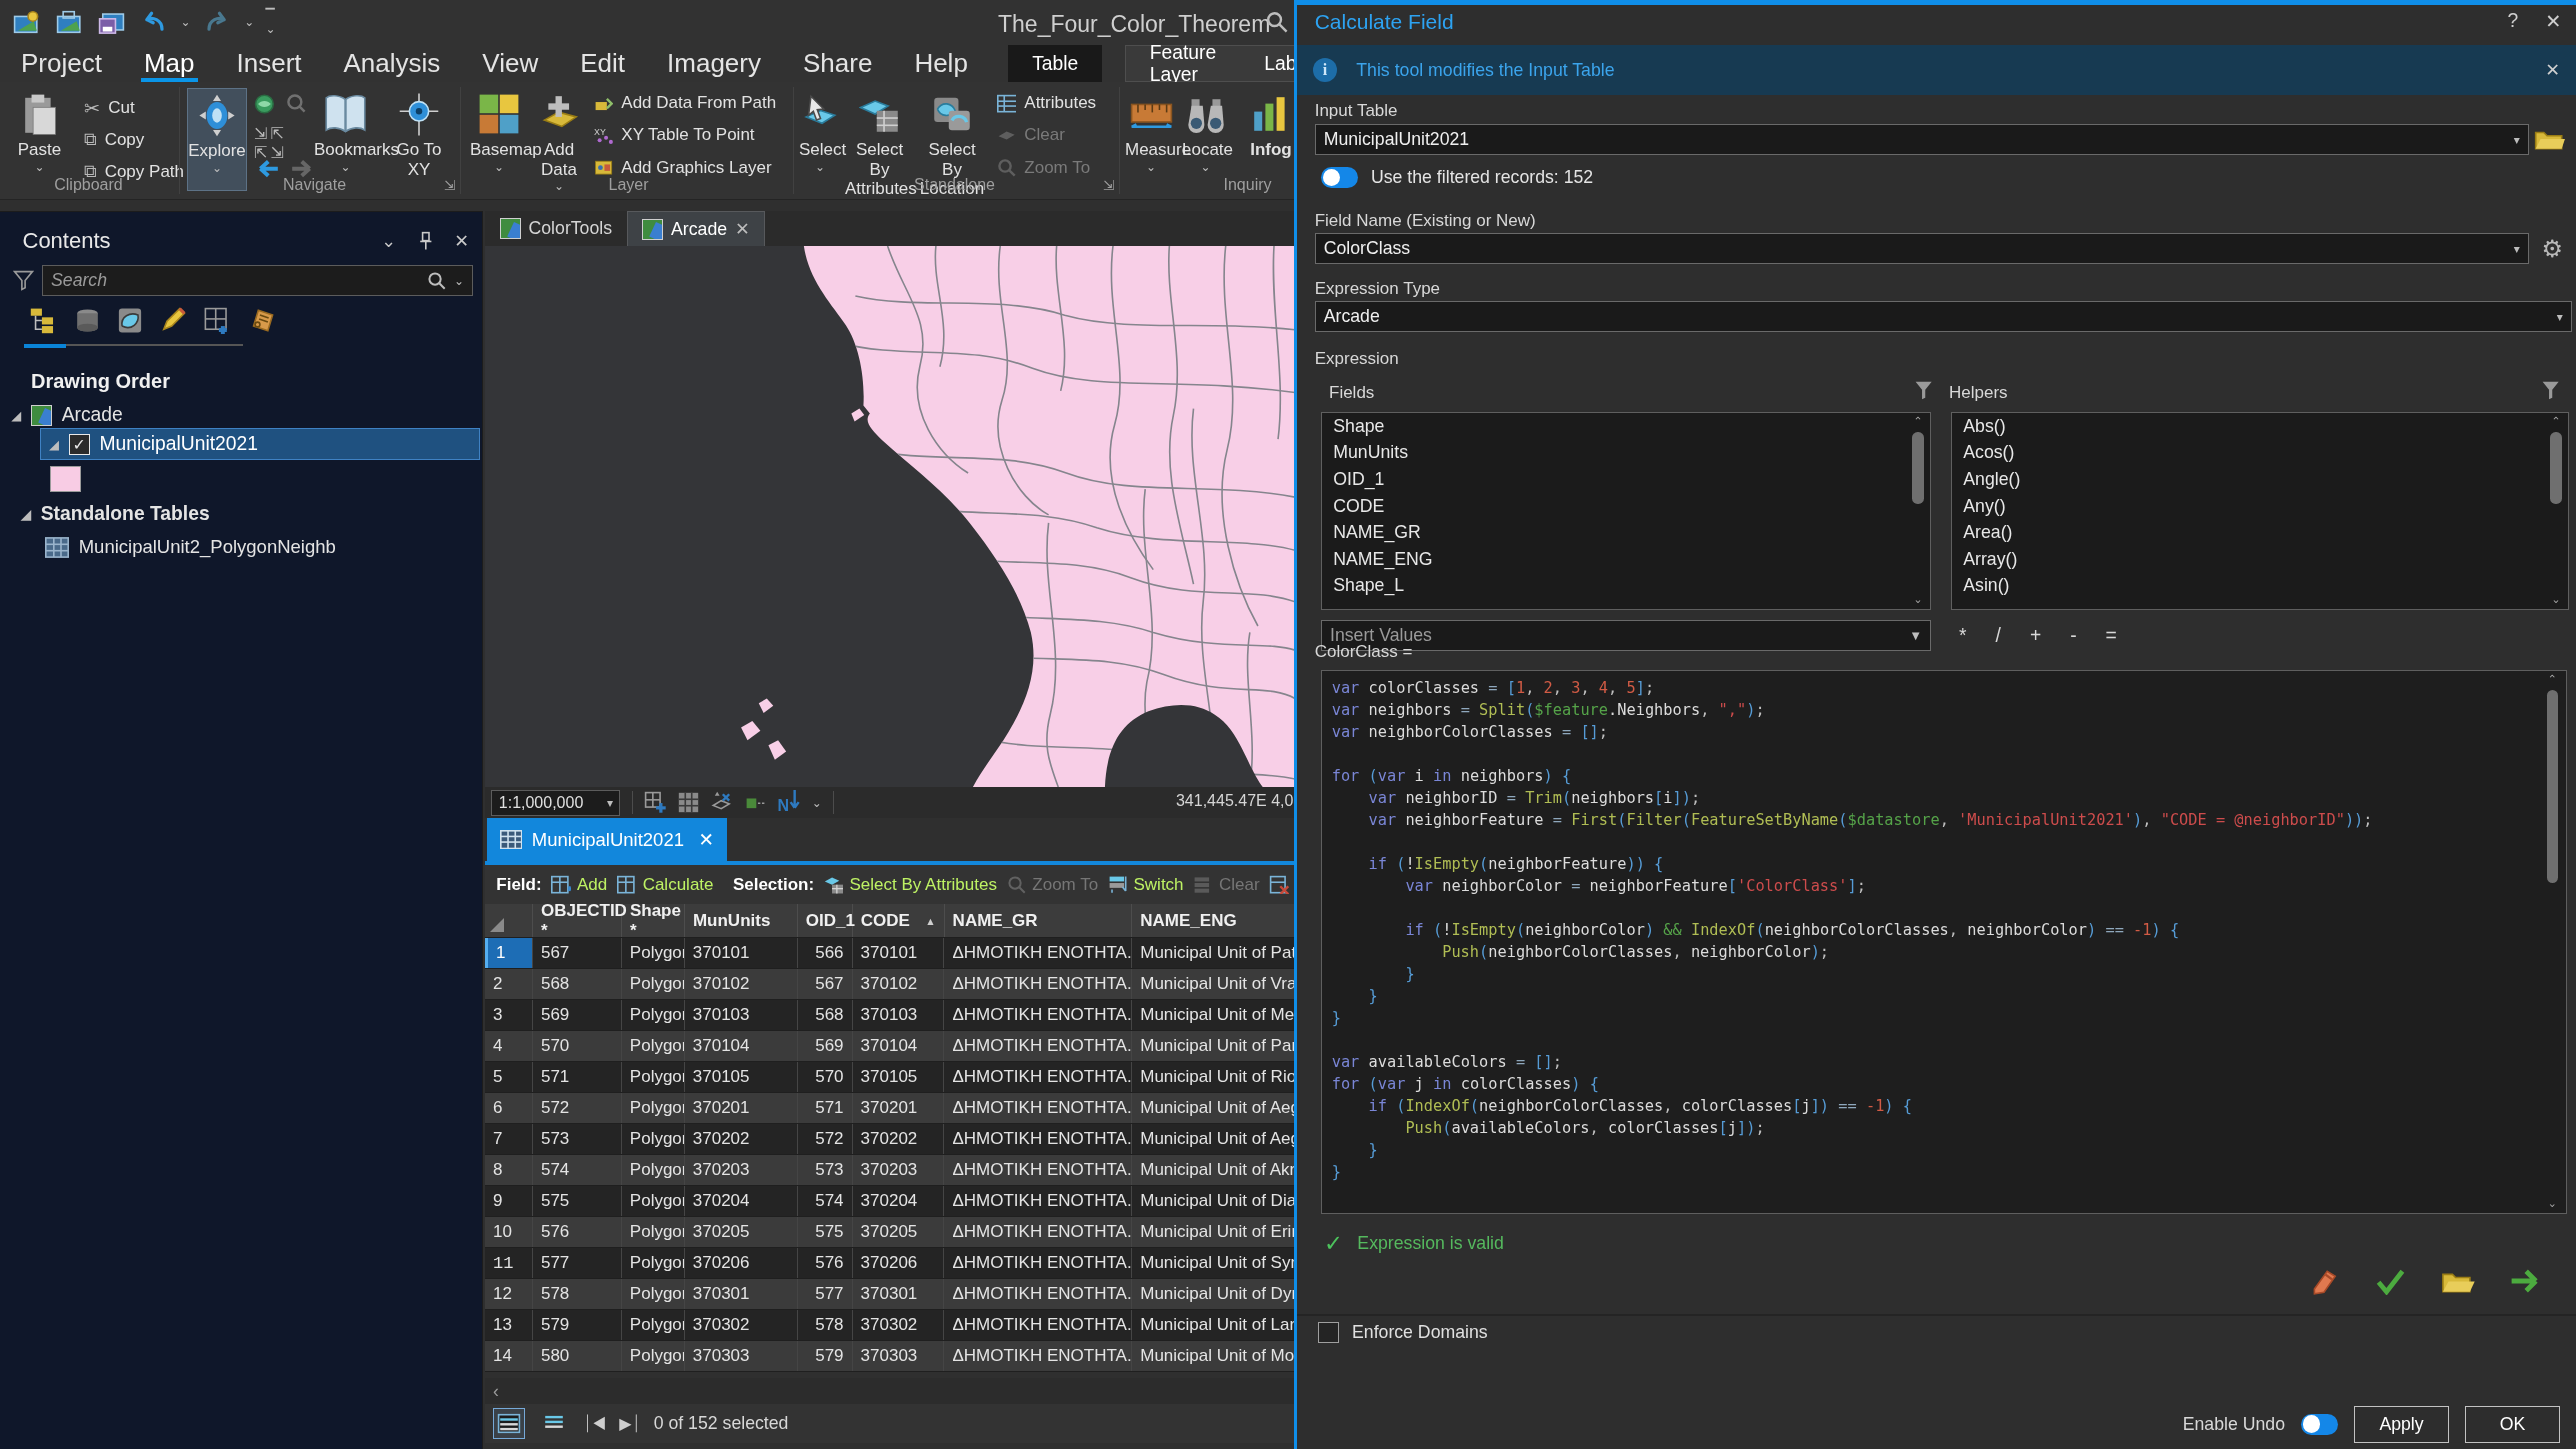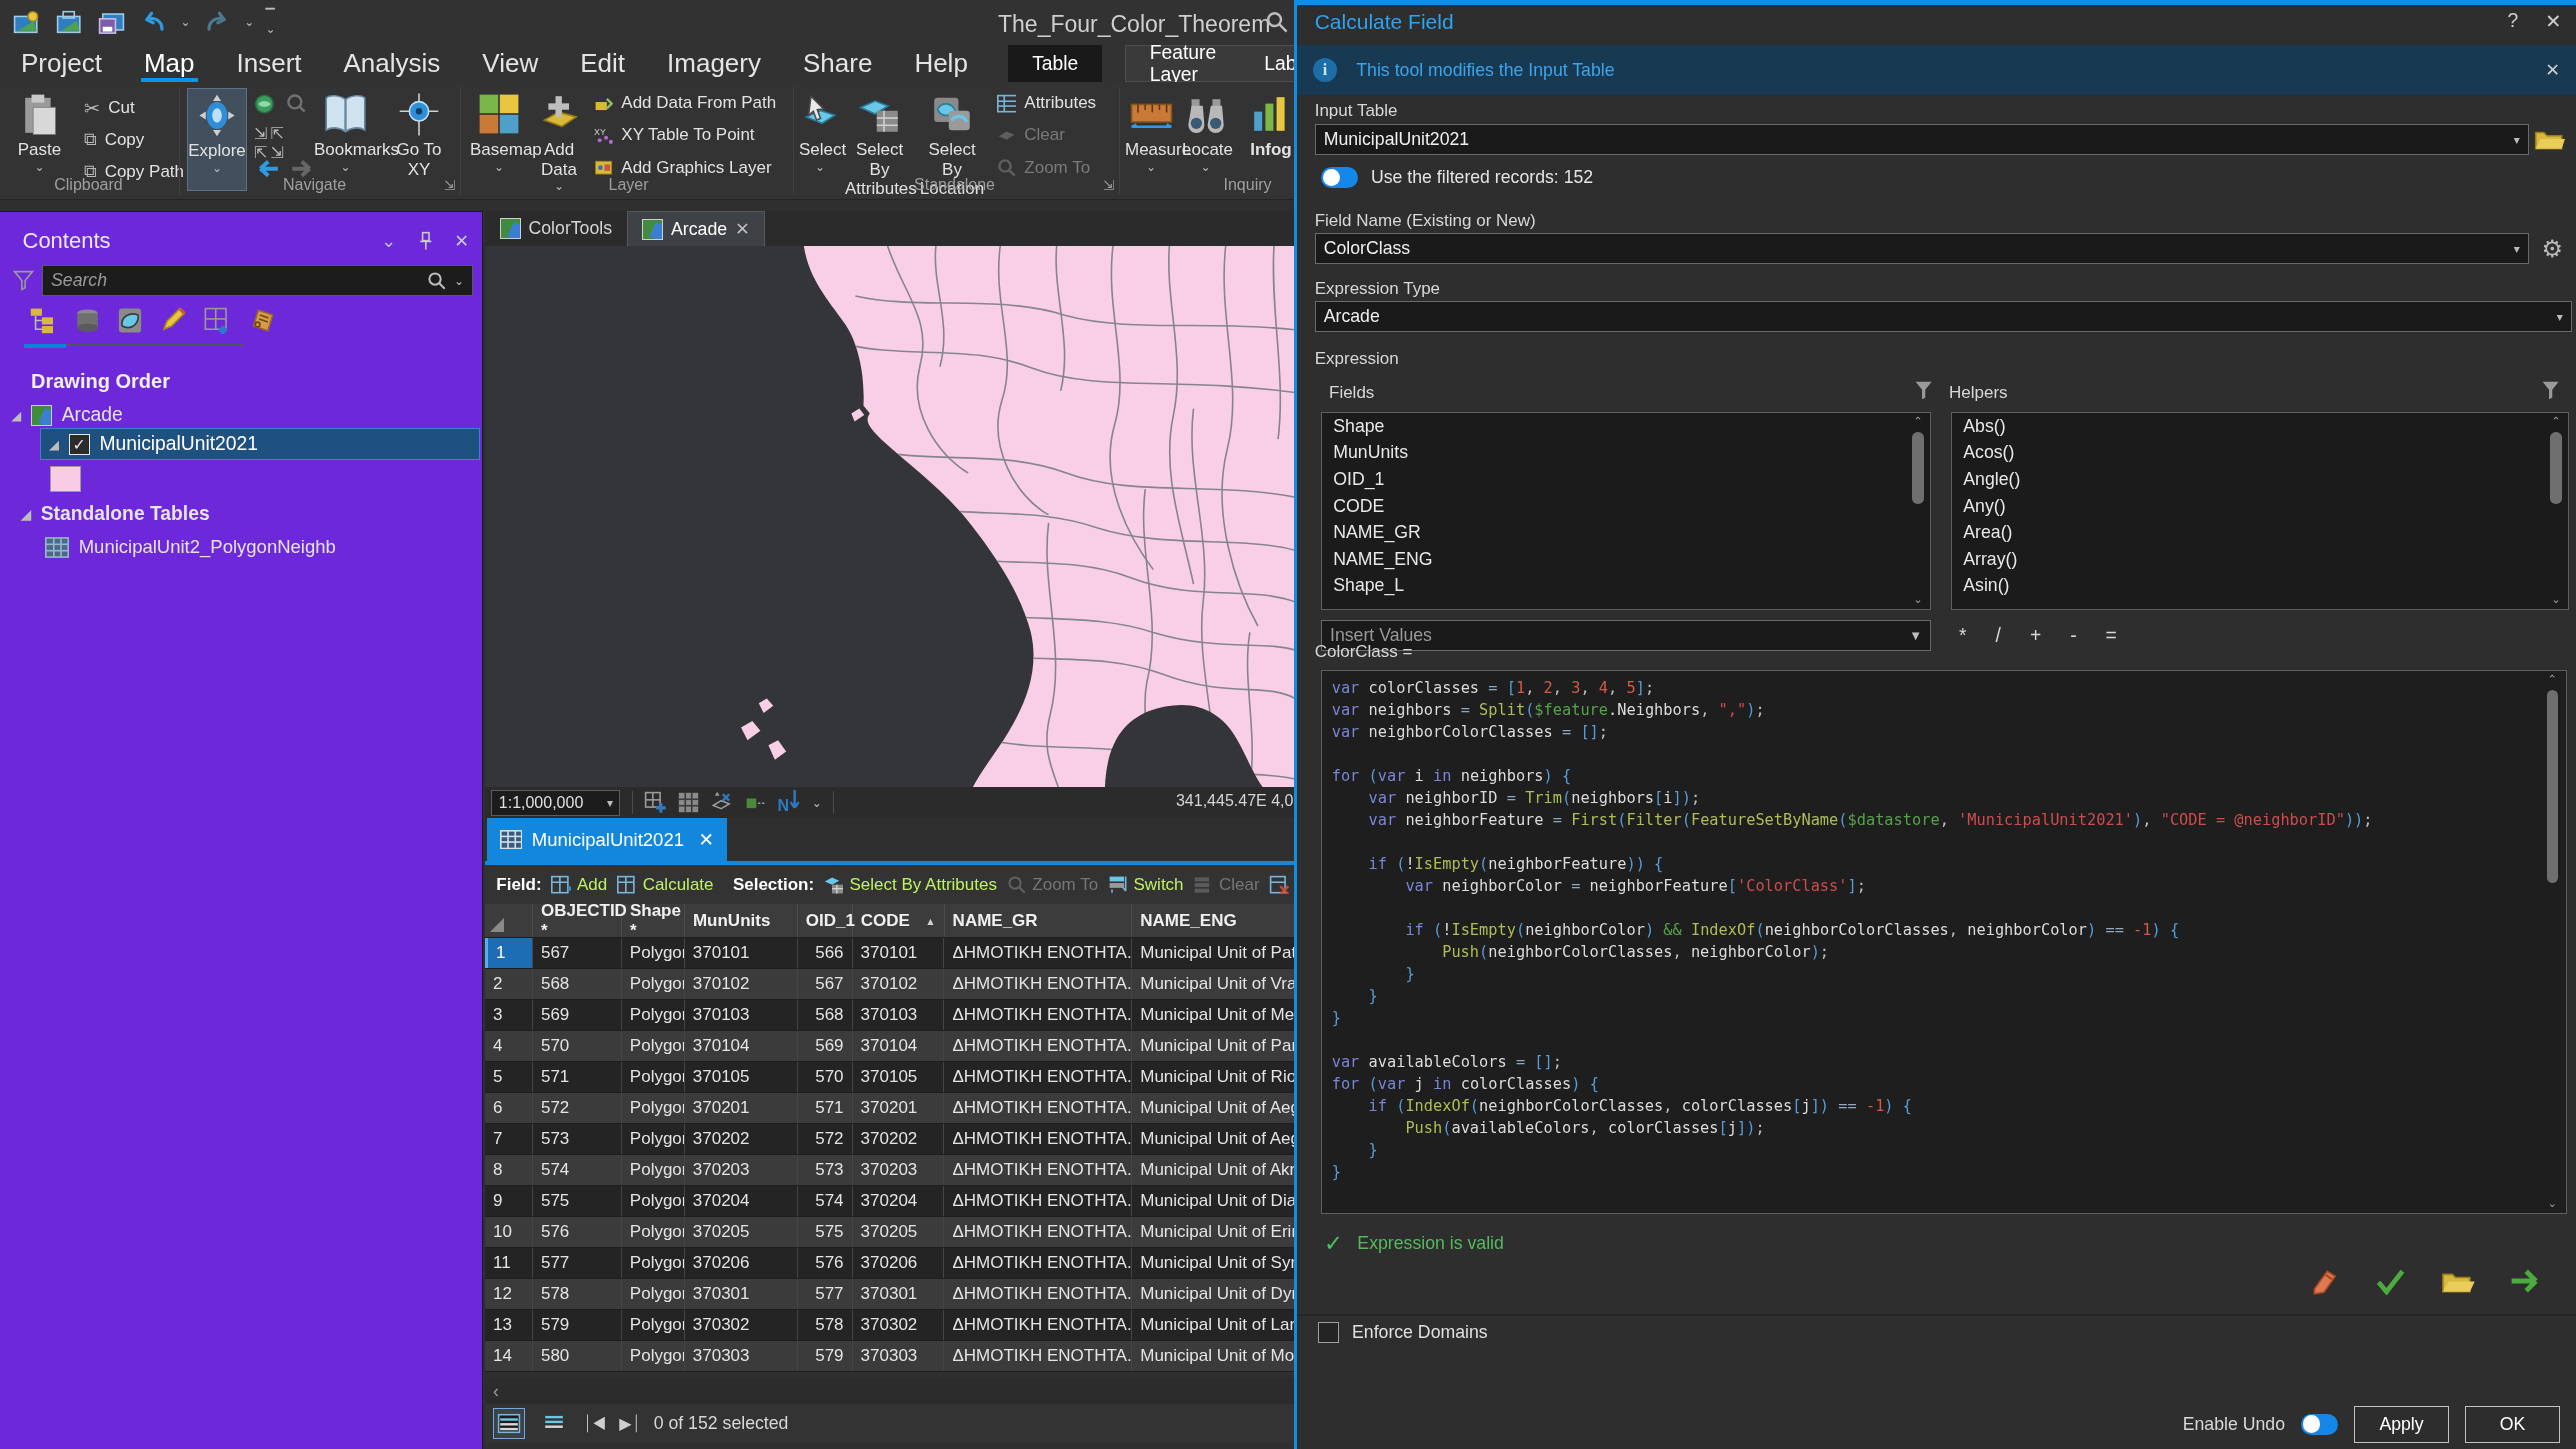--- a/index.html
+++ b/index.html
@@ -36,21 +36,21 @@
   .smallbtn { position:absolute; display:flex; align-items:center; gap:8px; font-size:17px; color:#e2e2e2; white-space:nowrap; }
   .smallbtn.disabled { color:#7a7a7a; }
   .explore-sel { background:#424f5c; border:0.8px solid #5d7286; }
 
   
   .i16 { width:19.3px; height:19.3px; display:inline-flex; align-items:center; justify-content:center; flex:0 0 auto; }
   .glyph { color:#b9b9b9; }
   svg { display:block; }
 
   
-  .contents { left:0; top:211px; width:483px; height:1238px; background:#6d28d9; border-right:1.6px solid #1c1c1c; border-top:0.8px solid #1c1c1c; }
+  .contents { left:0; top:211px; width:483px; height:1238px; background:#0f172a; border-right:1.6px solid #1c1c1c; border-top:0.8px solid #1c1c1c; }
   .contents-title { left:22.5px; top:16px; font-size:22px; color:#e8e8e8; }
   .contents-icons { right:13px; top:19.3px; display:flex; gap:21px; color:#c9c9c9; font-size:17.7px; }
   .search-wrap { left:42px; top:53px; width:431px; height:31px; background:#1c1c1c; border:0.8px solid #5c5c5c; display:flex; align-items:center; padding:0 8px; }
   .search-ph { font-style:italic; color:#9a9a9a; font-size:17.7px; flex:1; }
   .view-icons { left:29px; top:95px; display:flex; gap:16px; align-items:center; }
   .view-rule { left:24px; top:132px; width:219px; height:2.4px; background:#555; }
   .view-rule-active { left:24px; top:132px; width:42px; height:4px; background:#0a84d8; }
   .drawing-order { left:31px; top:158px; font-size:20px; font-weight:bold; color:#f0f0f0; }
   .tree-row { position:absolute; display:flex; align-items:center; gap:9.7px; font-size:19.3px; color:#e4e4e4; }
   .tw { color:#bdbdbd; font-size:13px; }
@@ -853,21 +853,21 @@
           <div class="td rownum" style="width: 48px;">10</div>
           <div class="td" style="width: 89px;">576</div>
           <div class="td" style="width: 63px;">Polygon</div>
           <div class="td" style="width: 113px;">370205</div>
           <div class="td num" style="width: 55px;">575</div>
           <div class="td" style="width: 92px;">370205</div>
           <div class="td" style="width: 188px;">ΔΗΜΟΤΙΚΗ ΕΝΟΤΗΤΑ...</div>
           <div class="td" style="width: 163px;">Municipal Unit of Erineos</div>
         </div>
         <div class="trow odd">
-          <div class="td rownum" style="width: 48px;">11</div>
+          <div class="td rownum" style="width: 48px; font-family: Liberation Mono, monospace;">11</div>
           <div class="td" style="width: 89px;">577</div>
           <div class="td" style="width: 63px;">Polygon</div>
           <div class="td" style="width: 113px;">370206</div>
           <div class="td num" style="width: 55px;">576</div>
           <div class="td" style="width: 92px;">370206</div>
           <div class="td" style="width: 188px;">ΔΗΜΟΤΙΚΗ ΕΝΟΤΗΤΑ...</div>
           <div class="td" style="width: 163px;">Municipal Unit of Symp...</div>
         </div>
         <div class="trow even">
           <div class="td rownum" style="width: 48px;">12</div>

